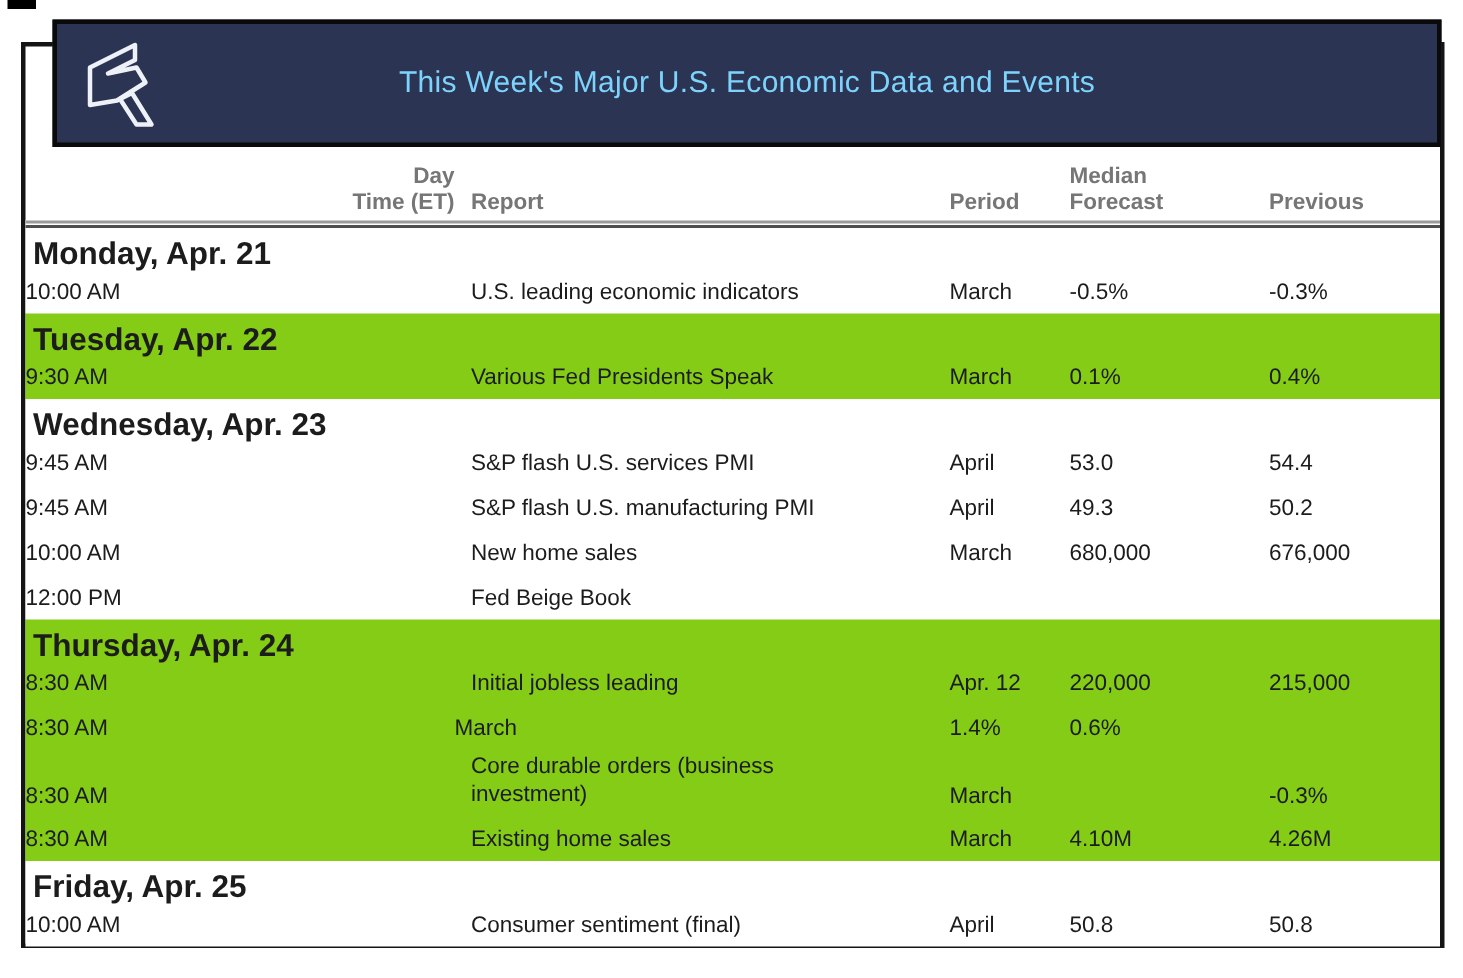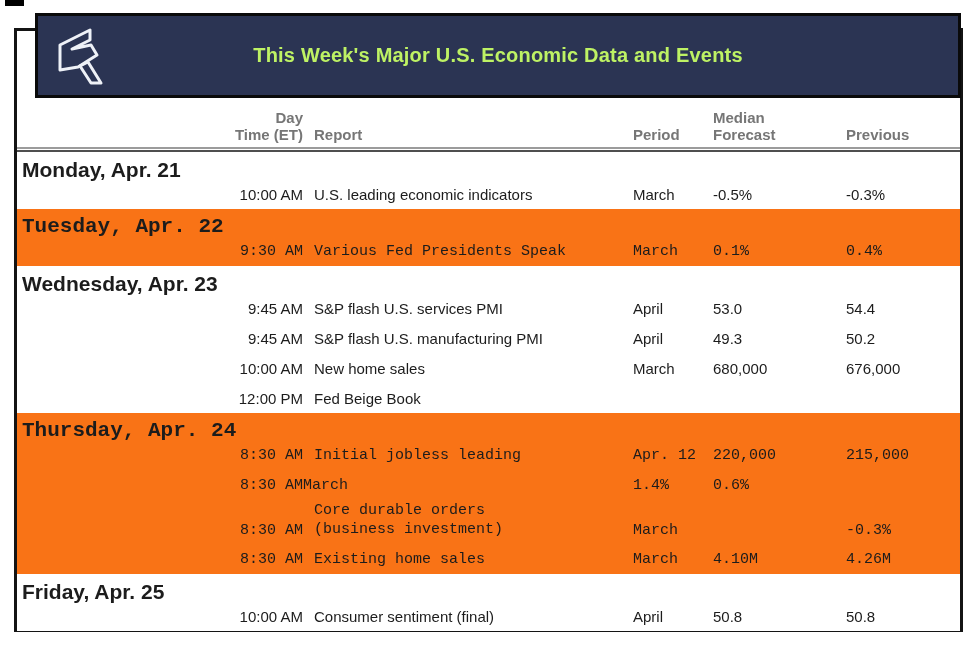--- a/index.html
+++ b/index.html
@@ -14,41 +14,41 @@
     border:3px solid #141414;background:#fff;box-sizing:border-box;
   }
   .navy-bar{
     position:absolute;left:35px;top:13px;width:926px;height:85px;
     background:#2b3453;border:3px solid #0a0a0a;box-sizing:border-box;
     display:flex;align-items:center;z-index:3;
   }
   .logo-wrap{margin-left:15px;width:54px;height:64px;flex:0 0 auto;display:flex;align-items:center;}
   .bar-title{
     position:absolute;left:0;right:0;text-align:center;
-    color:#bef264;font-size:20px;font-weight:bold;letter-spacing:.2px;
+    color:#7dd3fc;font-size:20px;font-weight:normal;letter-spacing:.2px;
   }
   .content{margin-top:63px;}
   .grid-row{
     display:grid;
     grid-template-columns:286px 330px 80px 133px auto;
     box-sizing:border-box;
   }
   .col-header-row{
     height:53px;align-items:end;padding-bottom:4px;
     color:#767676;font-weight:bold;font-size:15px;line-height:17px;
   }
   .hdr-daytime{display:flex;justify-content:space-between;align-items:flex-end;padding-left:5px;flex-direction:column;}
-  .c-time{text-align:right;white-space:nowrap;}
+  .c-time{white-space:nowrap;}
   .c-report{padding-left:11px;}
   .dbl-line{
     height:5px;border-top:2px solid #9b9b9b;border-bottom:2px solid #4f4f4f;
     box-sizing:border-box;background:#fff;
   }
   .section{background:#ffffff;}
-  .section.shaded{background:#f97316;font-family:Liberation Mono, monospace;}
+  .section.shaded{background:#84cc16;}
   .day-row{
     height:27px;box-sizing:border-box;padding:6px 0 0 5px;
     font-size:21px;font-weight:bold;color:#1c1c1c;white-space:nowrap;
   }
   .row{
     height:30px;align-items:center;
     font-size:15px;color:#1c1c1c;
   }
   .row.tall{height:44px;align-items:end;padding-bottom:5px;}
   .row.tall .report-text{display:inline-block;max-width:240px;line-height:19px;}

